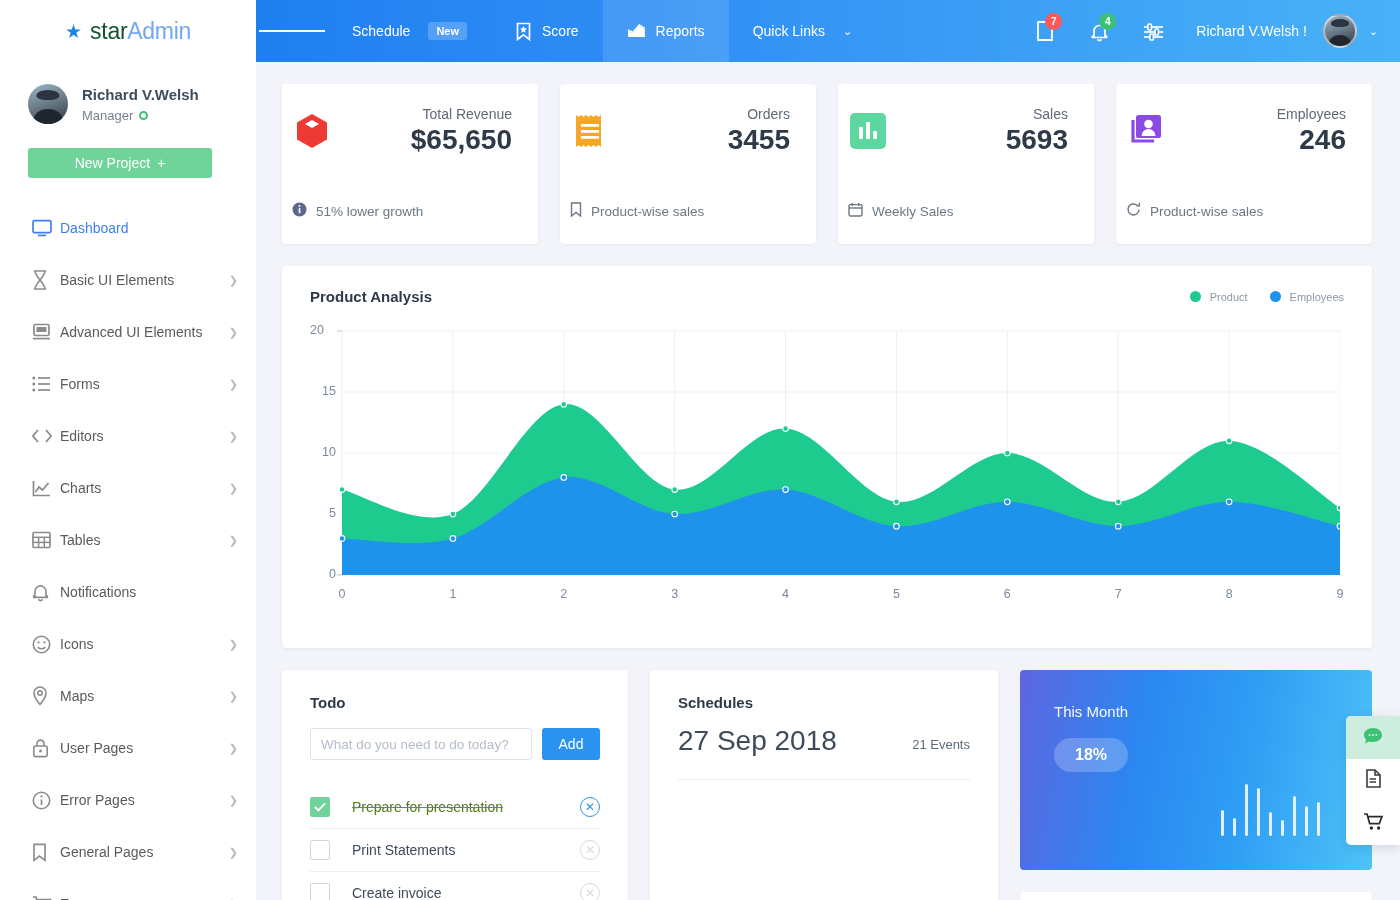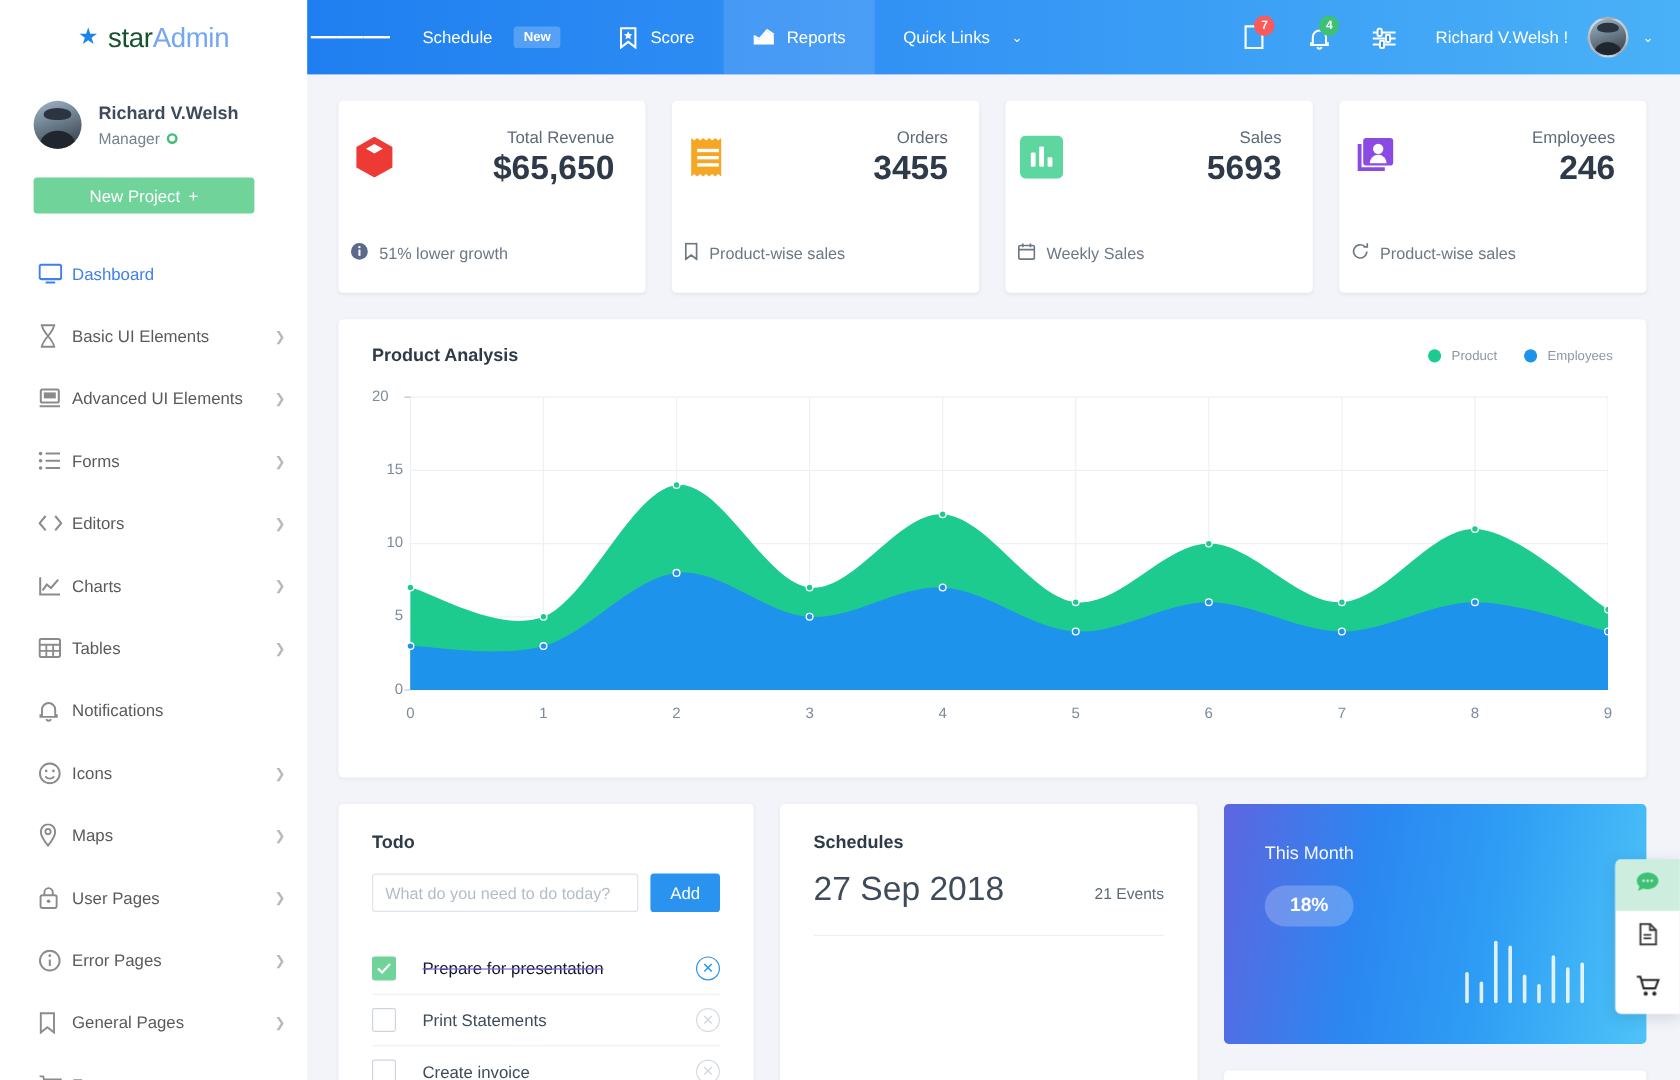--- a/index.html
+++ b/index.html
@@ -134,21 +134,21 @@
   }
   .todo-input::placeholder { color:#b4bcc8; }
   .add-btn { width:58px; height:32px; background:#2a93f0; color:#fff; border:none; border-radius:3px;
              font-size:14px; font-family:inherit; cursor:pointer; }
   .todo-list { margin-top: 26px; }
   .todo-row { display:flex; align-items:center; gap:22px; padding: 11px 0;
               border-bottom:1px solid #eceff4; }
   .tbox { width:20px; height:20px; border:1px solid #cfd5de; border-radius:2px; flex:0 0 20px; cursor:pointer;}
   .tbox.done { background:#6fd39a; border-color:#6fd39a; display:flex; align-items:center; justify-content:center;}
   .todo-text { flex:1; font-size:14px; color:#3e4b5b; }
-  .todo-text.done { color:#0f172a; text-decoration: line-through; text-decoration-color:#7766e0; }
+  .todo-text.done { color:#4d7c0f; text-decoration: line-through; text-decoration-color:#7766e0; }
   .tclose { width:20px; height:20px; border-radius:50%; border:1.6px solid #d4dae2; color:#d4dae2;
             display:flex; align-items:center; justify-content:center; font-size:12px; cursor:pointer;}
   .tclose.on { border-color:#2a93f0; color:#2a93f0; }
 
   .sched-card { padding: 24px 28px; height: 300px; overflow:hidden;}
   .sched-date-row { display:flex; align-items:flex-end; justify-content:space-between; margin-top: 14px;}
   .sched-date { font-size: 28px; color:#3e4b5b; font-weight:400; }
   .sched-events { font-size: 13px; color:#5e6a77; padding-bottom: 5px;}
   .sched-item { margin-top: 32px; }
   .sched-item-title { font-size: 14px; font-weight:700; color:#2e3a47; }

